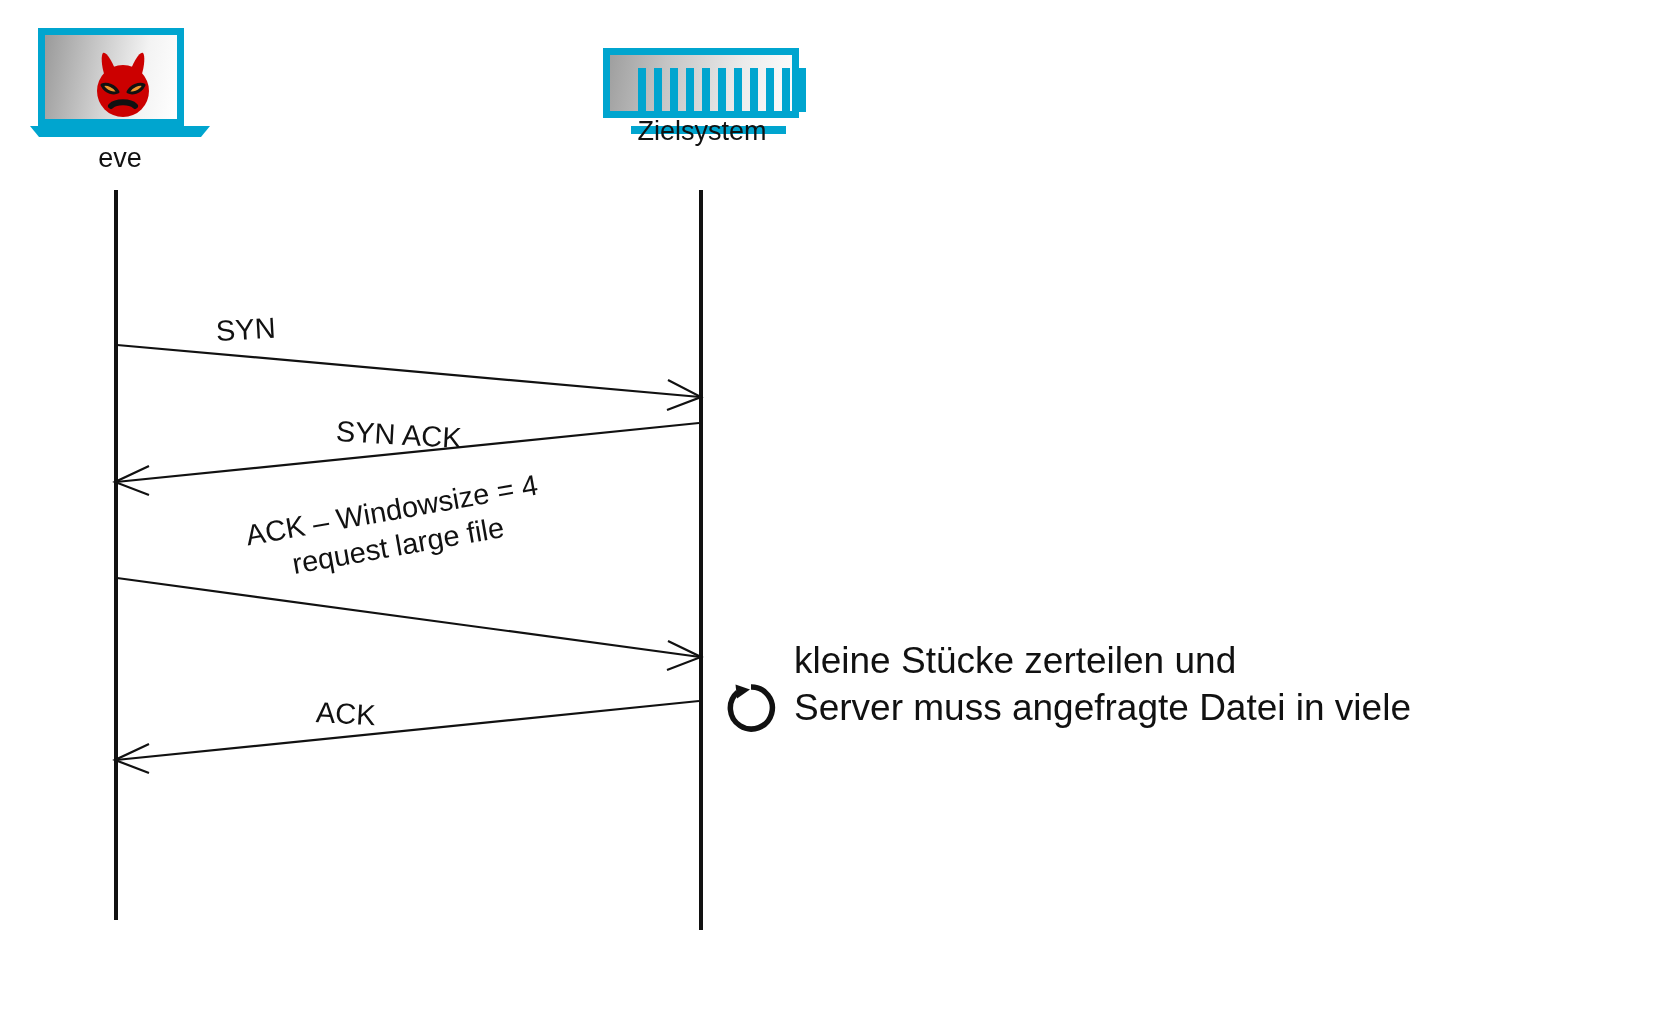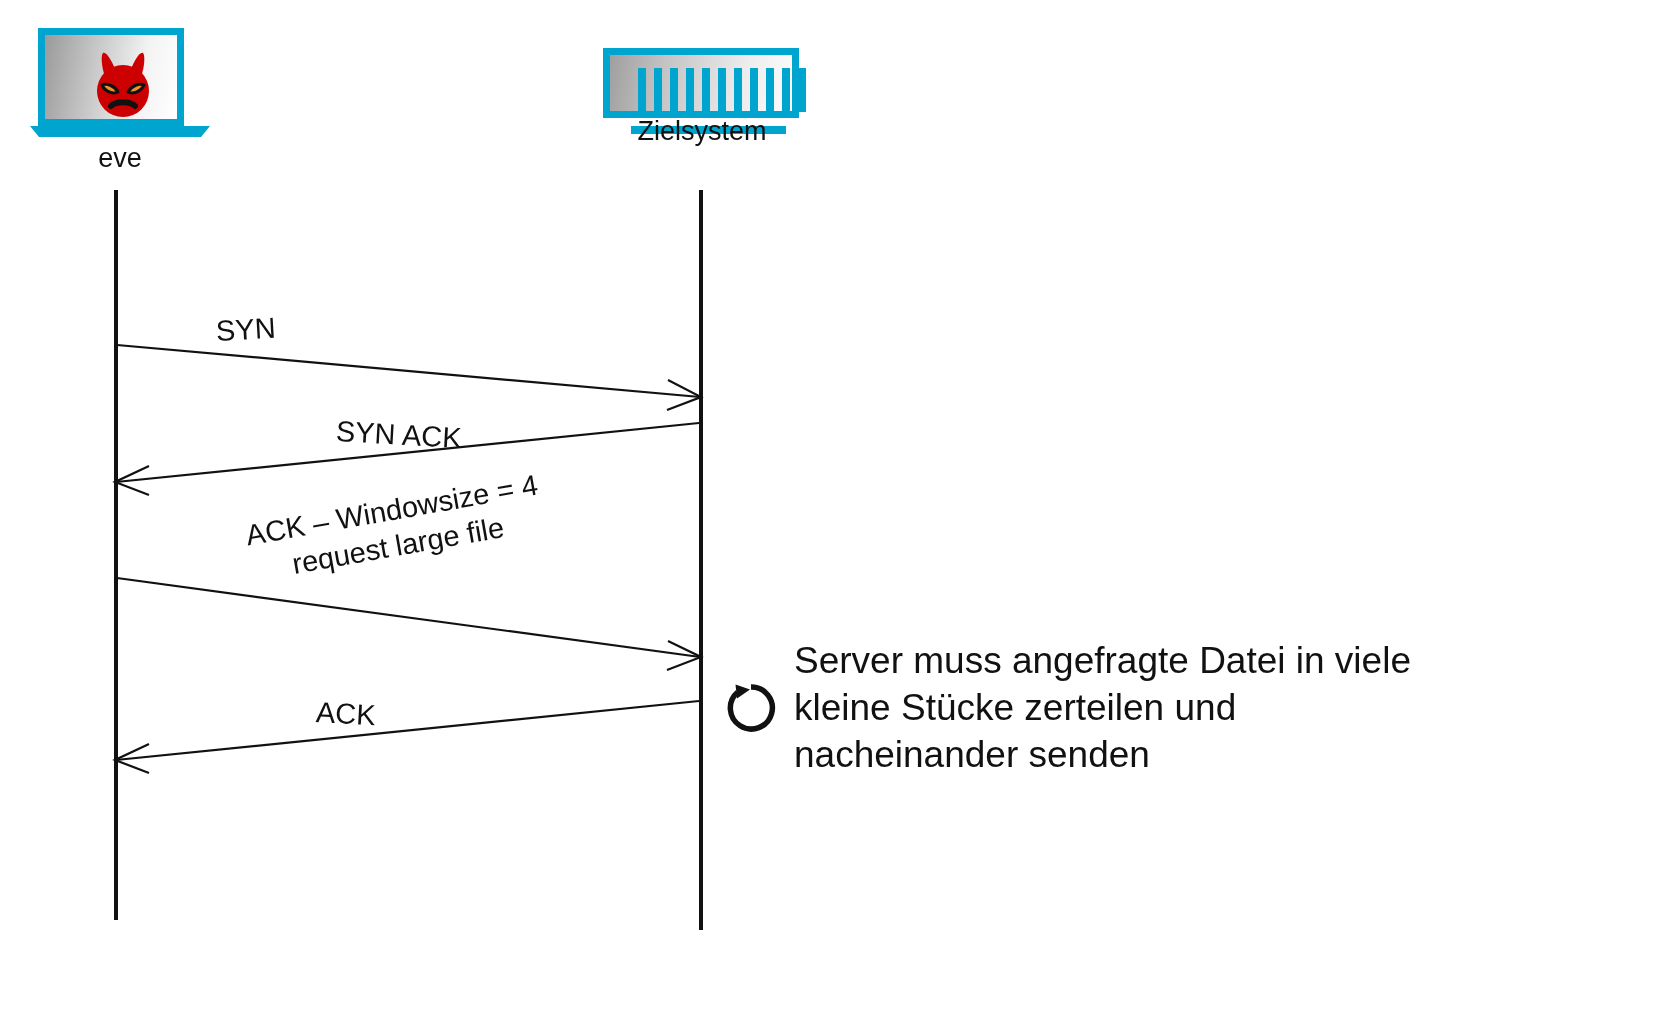--- a/index.html
+++ b/index.html
@@ -212,19 +212,18 @@
     <span class="l2">request large file</span>
   </div>
   <div class="msg-label" id="label-ack">ACK</div>
 
   <div id="annotation">
     <svg id="loop-icon" viewBox="0 0 58 58">
       <path d="M29 8 A21 21 0 1 1 15.5 13.2" fill="none" stroke="#111111" stroke-width="5.5" stroke-linecap="butt"></path>
       <polygon points="13.5,5.5 28,10.5 15,19.5" fill="#111111"></polygon>
     </svg>
     <div id="annotation-text">
+      <span>kleine Stücke zerteilen und</span>
       <span>Server muss angefragte Datei in viele</span>
-      <span>kleine Stücke zerteilen und</span>
-      <span>nacheinander senden</span>
     </div>
   </div>
 
 </div>
 
 </body></html>

